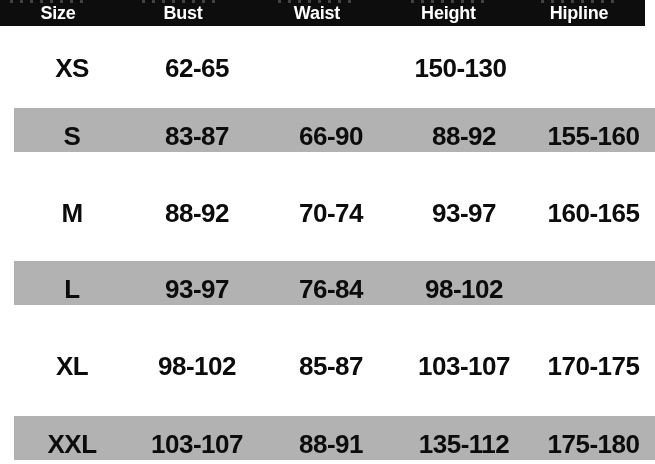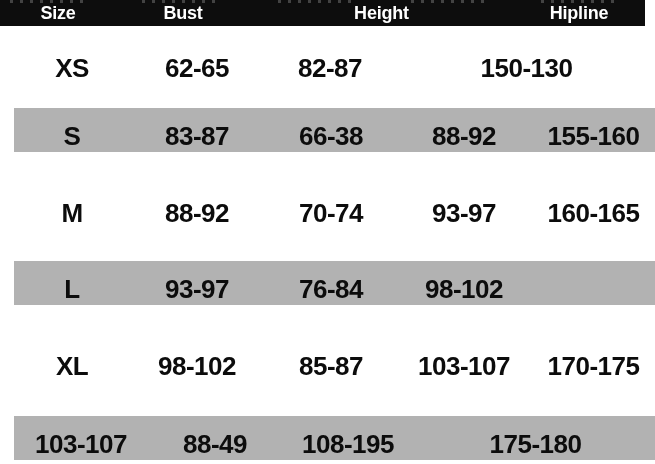--- a/index.html
+++ b/index.html
@@ -74,42 +74,42 @@
   }
 </style>
 </head>
 <body>
 
 <div class="screen">
 
   <div class="header">
     <div class="hcell c0">Size</div>
     <div class="hcell c1">Bust</div>
+    <div class="hcell c2">Waist</div>
     <div class="hcell c4">Height</div>
     <div class="hcell c3">Hipline</div>
     <div class="frags">
       <span class="f0"></span>
       <span class="f1"></span>
       <span class="f2"></span>
       <span class="f3"></span>
       <span class="f4"></span>
     </div>
   </div>
 
   <div class="row" style="top:40px">
     <div class="cell c0">XS</div>
     <div class="cell c2">62-65</div>
-    <div class="cell c3">82-87</div>
     <div class="cell c4">150-130</div>
   </div>
 
   <div class="row shaded" style="top:108px">
     <div class="cell c0">S</div>
     <div class="cell c1">83-87</div>
-    <div class="cell c2">66-38</div>
+    <div class="cell c2">66-90</div>
     <div class="cell c3">88-92</div>
     <div class="cell c4">155-160</div>
   </div>
 
   <div class="row" style="top:185px">
     <div class="cell c0">M</div>
     <div class="cell c1">88-92</div>
     <div class="cell c2">70-74</div>
     <div class="cell c3">93-97</div>
     <div class="cell c4">160-165</div>
@@ -124,19 +124,20 @@
 
   <div class="row" style="top:338px">
     <div class="cell c0">XL</div>
     <div class="cell c1">98-102</div>
     <div class="cell c2">85-87</div>
     <div class="cell c3">103-107</div>
     <div class="cell c4">170-175</div>
   </div>
 
   <div class="row shaded" style="top:416px">
+    <div class="cell c0">XXL</div>
     <div class="cell c1">103-107</div>
-    <div class="cell c2">88-49</div>
-    <div class="cell c3">108-195</div>
+    <div class="cell c2">88-91</div>
+    <div class="cell c3">135-112</div>
     <div class="cell c4">175-180</div>
   </div>
 
 </div>
 
 </body></html>

